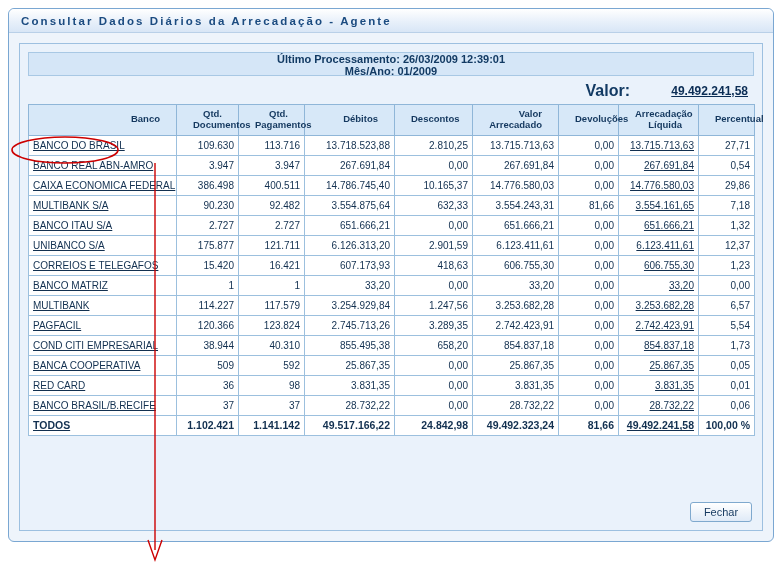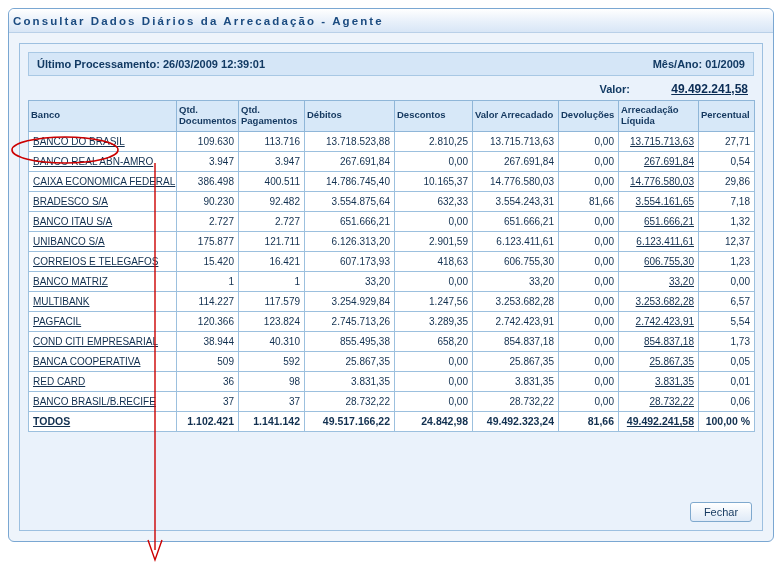--- a/index.html
+++ b/index.html
@@ -27,21 +27,21 @@
     box-sizing: border-box;
     overflow: hidden;
   }
   .titlebar {
     height: 24px;
     background: linear-gradient(to bottom, #ffffff 0%, #e8f0fa 55%, #d8e6f6 100%);
     border-bottom: 1px solid #b9d0e8;
     border-radius: 5px 5px 0 0;
     display: flex;
     align-items: center;
-    padding-left: 4px;
+    padding-left: 12px;
     box-sizing: border-box;
     text-align: right;
   }
   .titlebar .title {
     font-size: 11.5px;
     font-weight: bold;
     color: #1b4b80;
     letter-spacing: 2.1px;
   }
   .body-area {
@@ -58,36 +58,37 @@
     position: relative;
     height: 24px;
     margin: 8px 8px 0 8px;
     background: #d5e6f7;
     border: 1px solid #a8c8e4;
     display: flex;
     align-items: center;
     justify-content: space-between;
     padding: 0 8px;
     box-sizing: border-box;
+    flex-direction: column;
   }
   .info-bar .txt {
     font-size: 11px;
     font-weight: bold;
     color: #123a63;
   }
   .value-row {
     margin: 6px 8px 4px 8px;
     display: flex;
     align-items: center;
     justify-content: flex-end;
     gap: 10px;
     padding-right: 6px;
   }
   .value-row .vlabel {
-    font-size: 11px;
+    font-size: 16px;
     font-weight: bold;
     color: #123a63;
     margin-left: 14px;
   }
   .value-row .vamount {
     font-size: 12px;
     font-weight: bold;
     color: #0b2d55;
     text-decoration: underline;
     min-width: 108px;
@@ -99,23 +100,23 @@
     border-collapse: collapse;
     background: #ffffff;
     table-layout: fixed;
   }
   table.grid th {
     background: #d7e8f8;
     border: 1px solid #8fb6d8;
     font-size: 9.5px;
     font-weight: bold;
     color: #14385f;
-    padding: 4px 2px;
+    padding: 4px 16px;
     line-height: 1.15;
-    text-align: left;
+    text-align: right;
     vertical-align: middle;
   }
   table.grid td {
     border: 1px solid #9cc0de;
     font-size: 10px;
     color: #123050;
     padding: 2px 4px;
     height: 15px;
     white-space: nowrap;
     overflow: hidden;
@@ -238,21 +239,21 @@
               <td class="num">386.498</td>
               <td class="num">400.511</td>
               <td class="num">14.786.745,40</td>
               <td class="num">10.165,37</td>
               <td class="num">14.776.580,03</td>
               <td class="num">0,00</td>
               <td class="liq">14.776.580,03</td>
               <td class="num">29,86</td>
             </tr>
             <tr>
-              <td class="bank">BRADESCO S/A</td>
+              <td class="bank">MULTIBANK S/A</td>
               <td class="num">90.230</td>
               <td class="num">92.482</td>
               <td class="num">3.554.875,64</td>
               <td class="num">632,33</td>
               <td class="num">3.554.243,31</td>
               <td class="num">81,66</td>
               <td class="liq">3.554.161,65</td>
               <td class="num">7,18</td>
             </tr>
             <tr>

